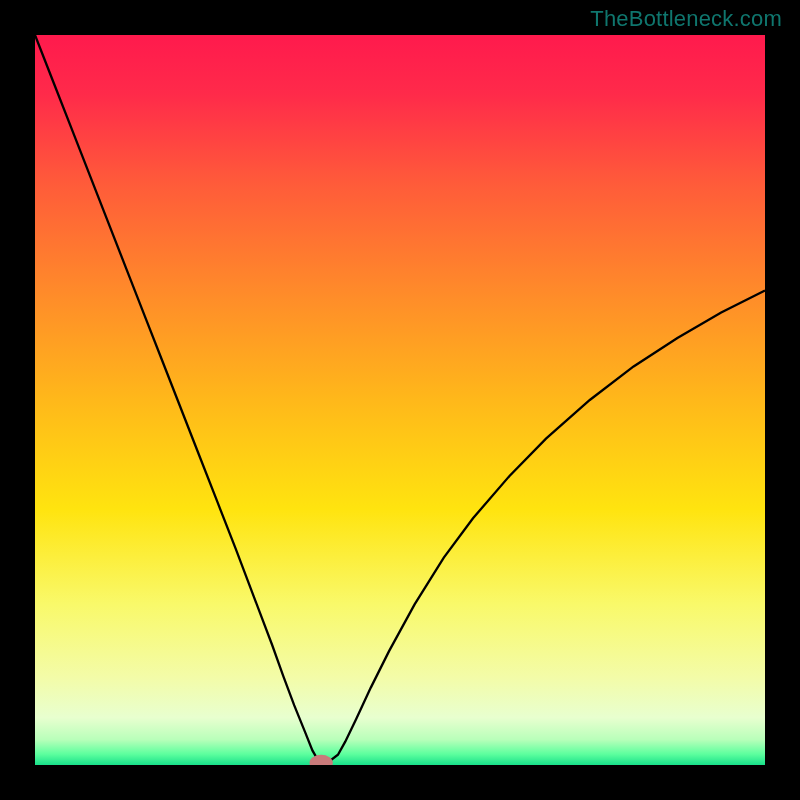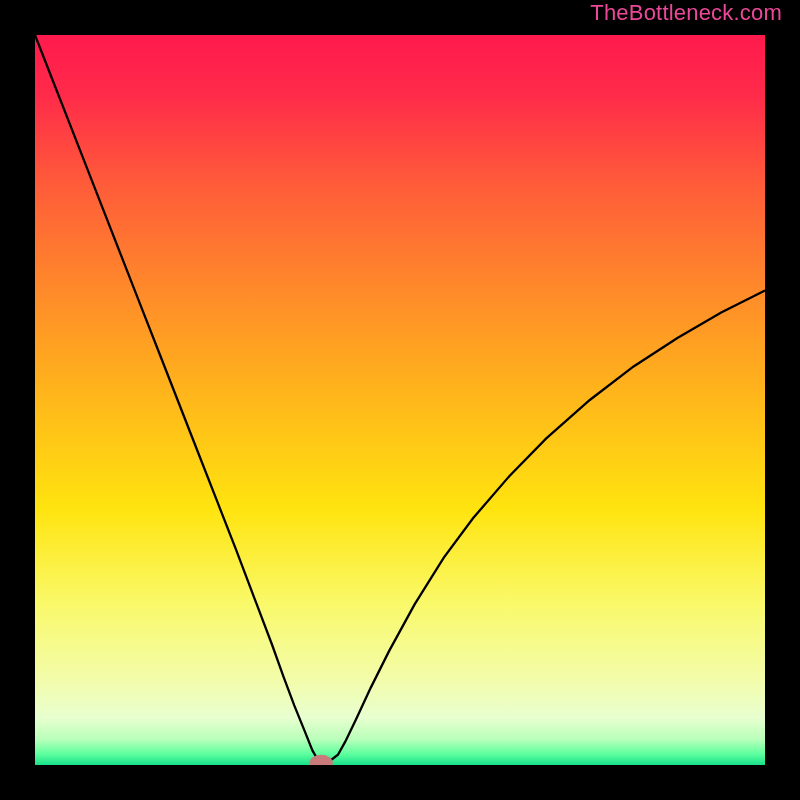--- a/index.html
+++ b/index.html
@@ -22,23 +22,23 @@
   .plot {
     position: absolute;
     left: 35px;
     top: 35px;
     width: 730px;
     height: 730px;
     
   }
   .watermark {
     position: absolute;
-    top: 0;
+    top: 6px;
     right: 18px;
-    color: #ec4899;
+    color: #0f766e;
     font-size: 22px;
     font-weight: 400;
     letter-spacing: 0.2px;
     user-select: none;
   }
 </style>
 </head>
 <body>
 
 <div class="frame">

